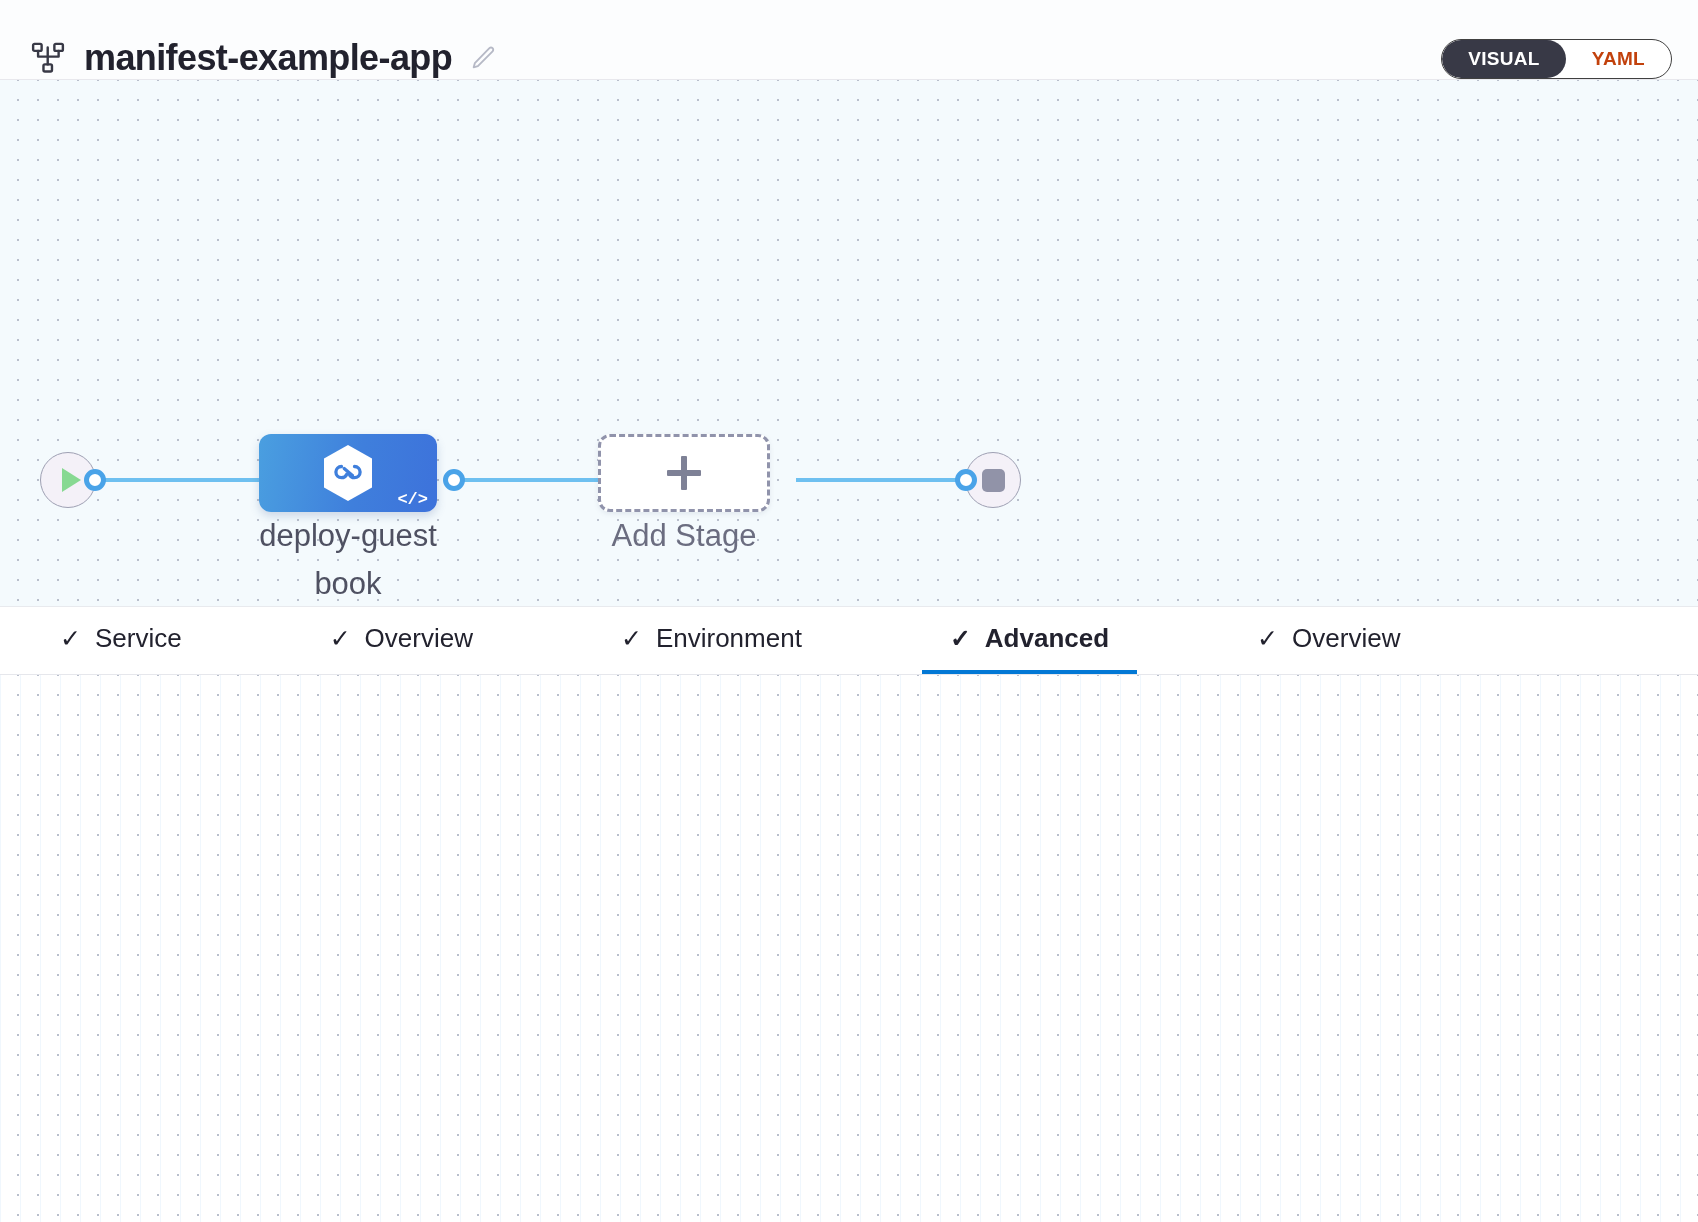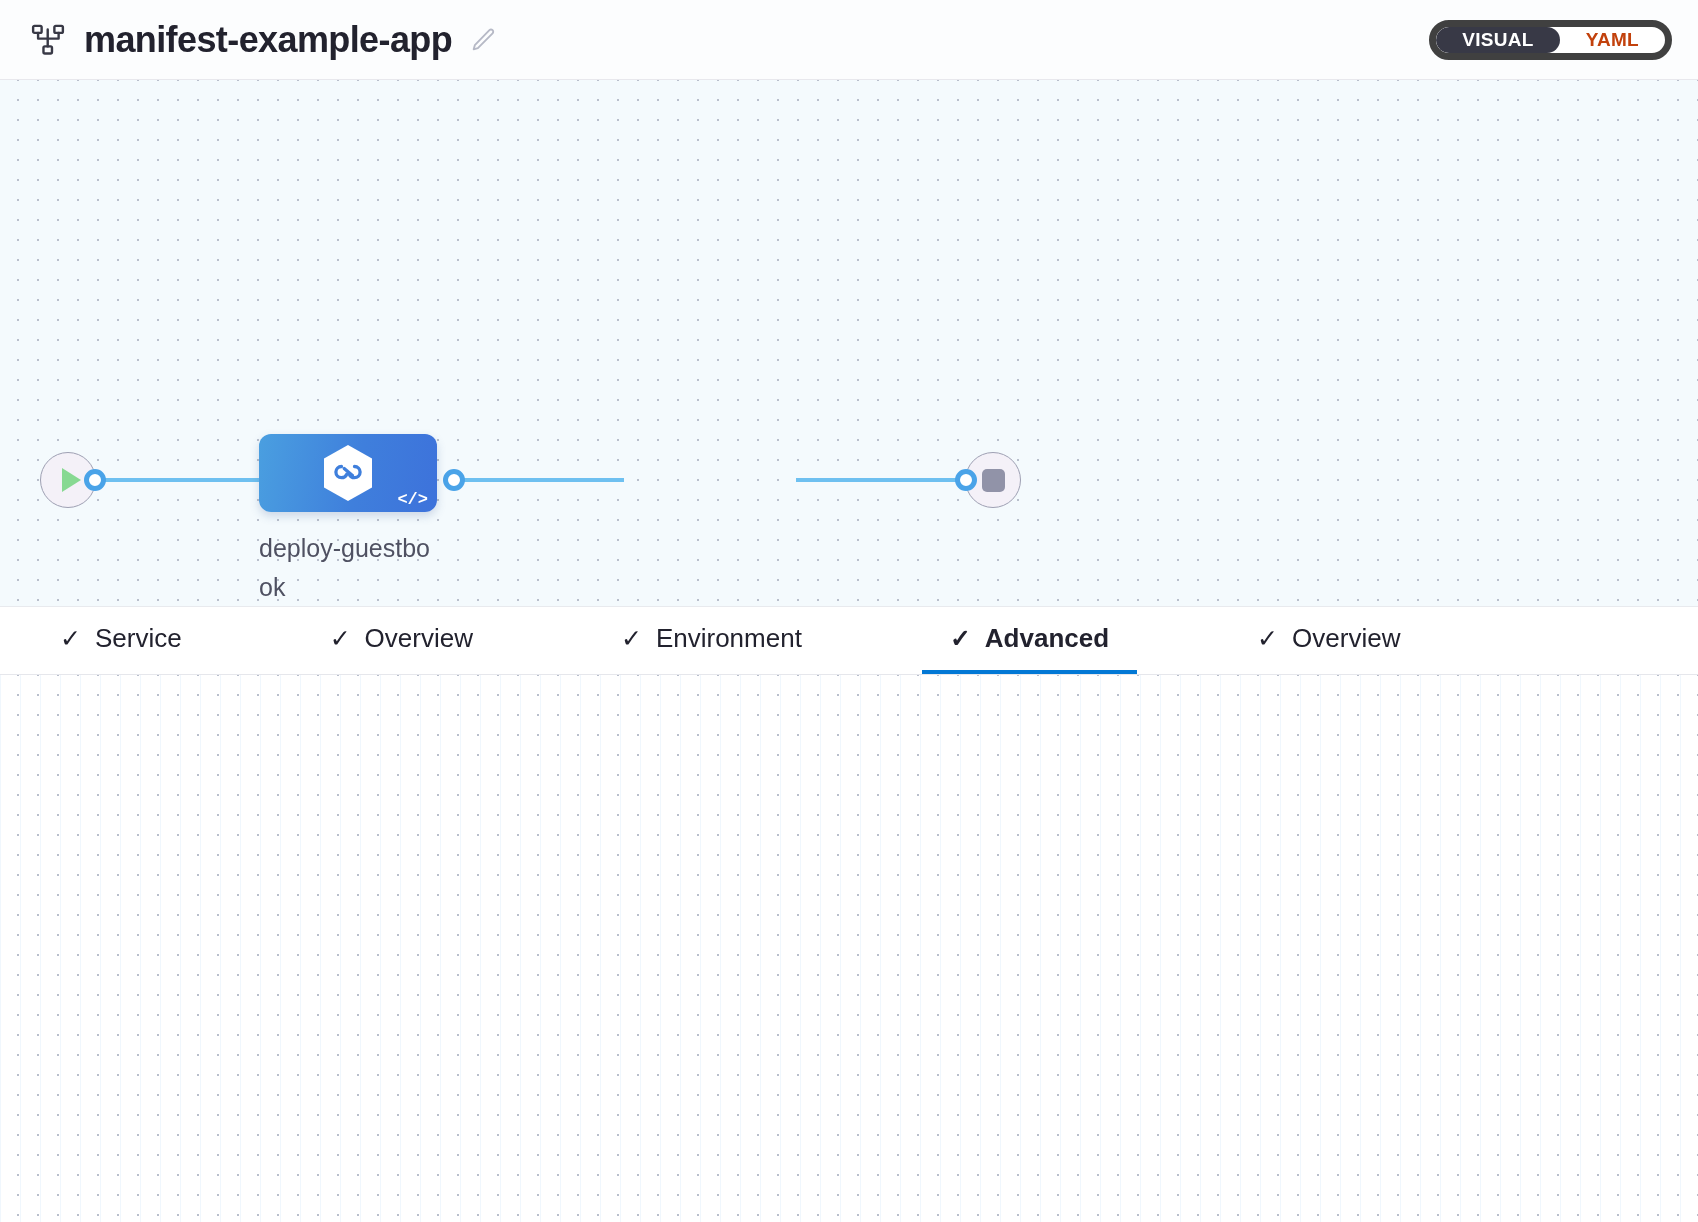--- a/index.html
+++ b/index.html
@@ -13,21 +13,21 @@
     background: #ffffff;
   }
 
   
   .header {
     position: relative;
     height: 80px;
     background: #fcfdfe;
     border-bottom: 1px solid #e8e8ed;
     display: flex;
-    align-items: center;
+    align-items: flex-end;
     padding: 0 26px 0 28px;
   }
   .header-left {
     display: flex;
     align-items: center;
     gap: 16px;
   }
   .pipeline-icon {
     width: 40px;
     height: 40px;
@@ -54,21 +54,21 @@
   }
 
   .header-right {
     margin-left: auto;
     display: flex;
     align-items: center;
   }
   .mode-toggle {
     display: flex;
     align-items: stretch;
-    border: 7px solid #404040;
+    border: 1px solid #404040;
     border-radius: 22px;
     height: 40px;
     background: #ffffff;
     overflow: hidden;
     cursor: pointer;
   }
   .mode-opt {
     display: flex;
     align-items: center;
     justify-content: center;
@@ -162,25 +162,24 @@
 
   
   .node-wrap {
     position: absolute;
     display: flex;
     flex-direction: column;
     align-items: center;
     z-index: 4;
   }
   .node-label {
-    margin-top: 17px;
-    font-size: 25px;
+    font-size: 31px;
     line-height: 1.55;
     color: #4f5162;
-    text-align: left;
+    text-align: center;
     word-break: break-all;
   }
   .node-label.muted { color: #6b6d80; word-break: normal; }
 
   
   .stage-node {
     position: relative;
     width: 178px;
     height: 78px;
     border-radius: 12px;
@@ -309,20 +308,26 @@
           <path d="M19.5 22.5 a5.6 5.6 0 1 0 0 11.2 a5.6 5.6 0 0 0 5.2 -3.4"></path>
           <path d="M32.5 22.5 a5.6 5.6 0 1 1 0 11.2 a5.6 5.6 0 0 1 -5.2 -3.4"></path>
           <path d="M22.2 24.6 L30.4 31.6"></path>
         </g>
       </svg>
       <span class="code-badge">&lt;/&gt;</span>
     </div>
     <div class="node-label">deploy-guestbook</div>
   </div>
 
+  <div class="node-wrap" style="left:598px; top:354px; width:172px;">
+    <div class="add-node add-stage-node">
+      <span class="plus"></span>
+    </div>
+    <div class="node-label muted">Add Stage</div>
+  </div>
 
 </div>
 
 <div class="tabbar">
   <div class="tab">
     <span class="check">✓</span>
     <span>Service</span>
   </div>
   <div class="tab-gap"></div>
   <div class="tab">

